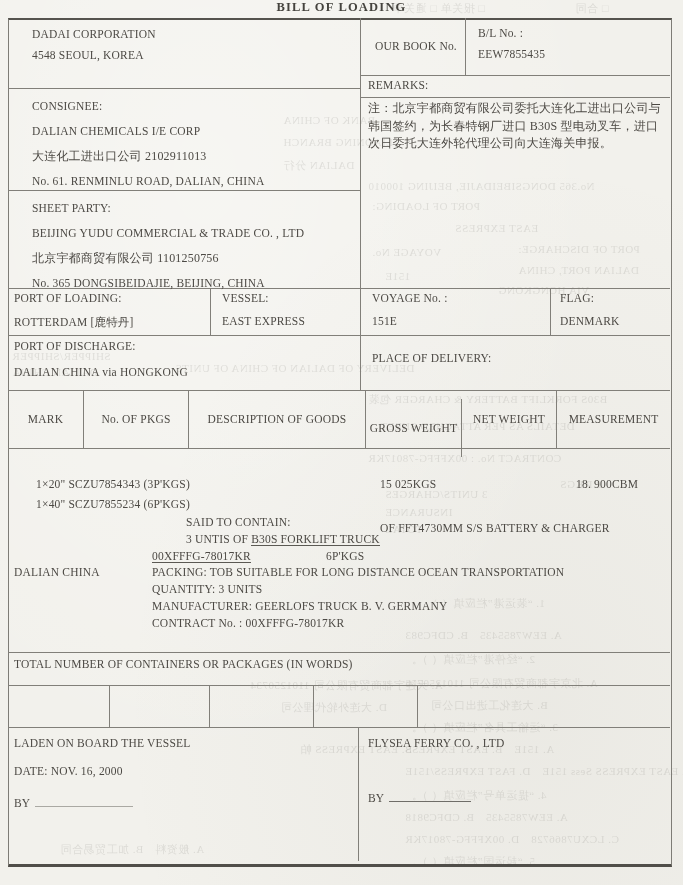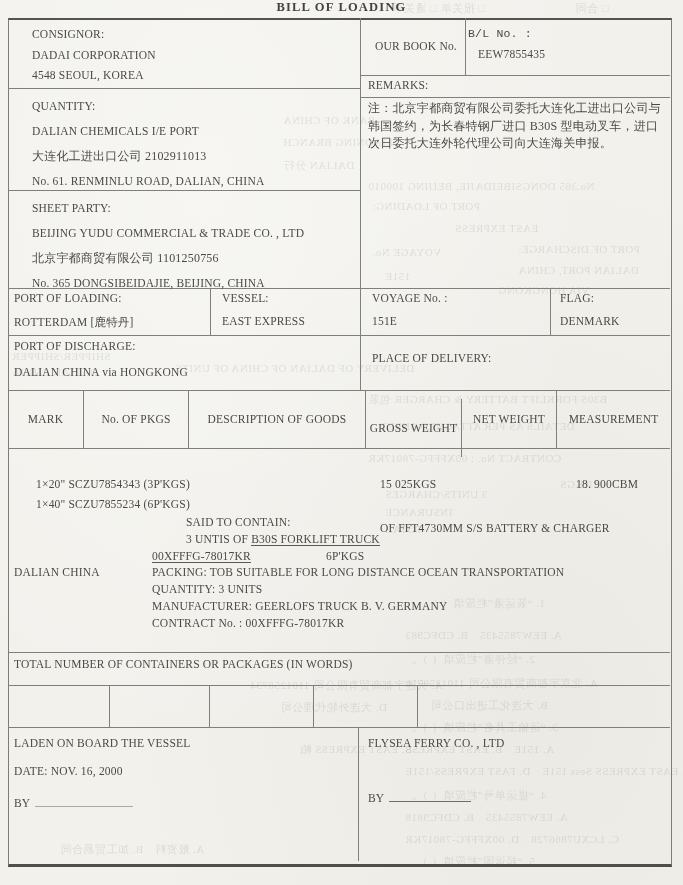--- a/index.html
+++ b/index.html
@@ -108,41 +108,40 @@
   <div class="hline" style="left:8px;top:652px;width:662px;"></div>
   <div class="hline" style="left:8px;top:685px;width:662px;"></div>
   <div class="hline" style="left:8px;top:727px;width:662px;"></div>
   <div class="vline" style="left:360px;top:18px;height:372px;"></div>
   <div class="vline" style="left:465px;top:18px;height:57px;"></div>
   <div class="vline" style="left:210px;top:288px;height:47px;"></div>
   <div class="vline" style="left:550px;top:288px;height:47px;"></div>
   <div class="vline" style="left:358px;top:727px;height:134px;"></div>
 
   <div class="abs" style="left:32px;top:24px;line-height:20.5px;">
-    <div>CONSIGNOR:</div>
     <div>DADAI CORPORATION</div>
     <div>4548 SEOUL, KOREA</div>
   </div>
 
   <div class="abs lines" style="left:32px;top:94px;">
-    <div>QUANTITY:</div>
-    <div>DALIAN CHEMICALS I/E PORT</div>
+    <div>CONSIGNEE:</div>
+    <div>DALIAN CHEMICALS I/E CORP</div>
     <div class="cn">大连化工进出口公司 2102911013</div>
     <div>No. 61. RENMINLU ROAD, DALIAN, CHINA</div>
   </div>
 
   <div class="abs lines" style="left:32px;top:196px;">
     <div>SHEET PARTY:</div>
     <div>BEIJING YUDU COMMERCIAL &amp; TRADE CO. , LTD</div>
     <div class="cn">北京宇都商贸有限公司 1101250756</div>
     <div>No. 365 DONGSIBEIDAJIE, BEIJING, CHINA</div>
   </div>
 
   <div class="abs" style="left:375px;top:40px;">OUR BOOK No.</div>
-  <div class="abs" style="left:468px;top:27px;font-family:Liberation Mono, monospace;">B/L No. :</div>
+  <div class="abs" style="left:478px;top:27px;">B/L No. :</div>
   <div class="abs" style="left:478px;top:48px;">EEW7855435</div>
 
   <div class="abs" style="left:368px;top:79px;">REMARKS:</div>
   <div class="abs cn" style="left:368px;top:100px;line-height:17.5px;">
     <div>注：北京宇都商贸有限公司委托大连化工进出口公司与</div>
     <div>韩国签约，为长春特钢厂进口 B30S 型电动叉车，进口</div>
     <div>次日委托大连外轮代理公司向大连海关申报。</div>
   </div>
 
   <div class="abs" style="left:14px;top:292px;">PORT OF LOADING:</div>

